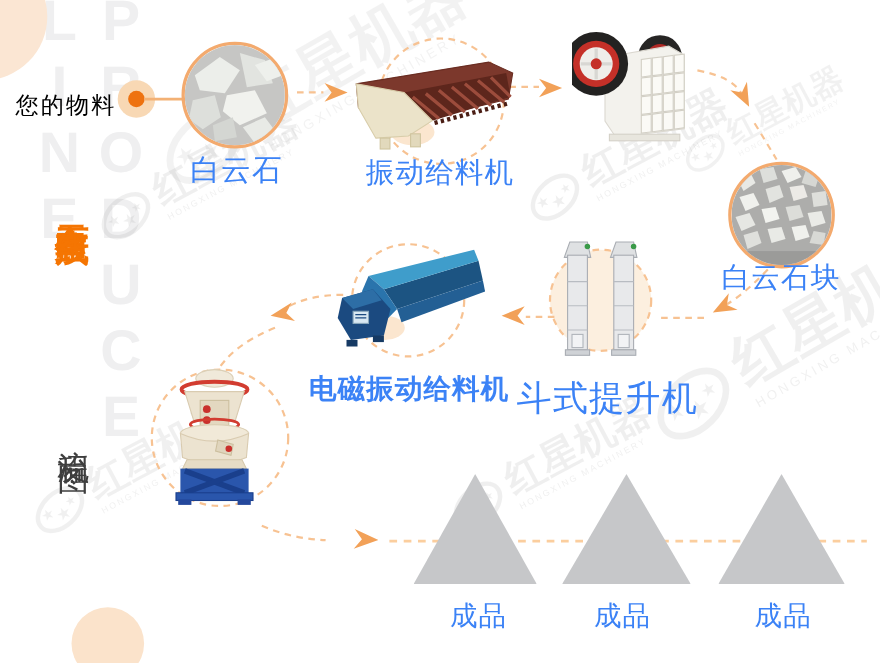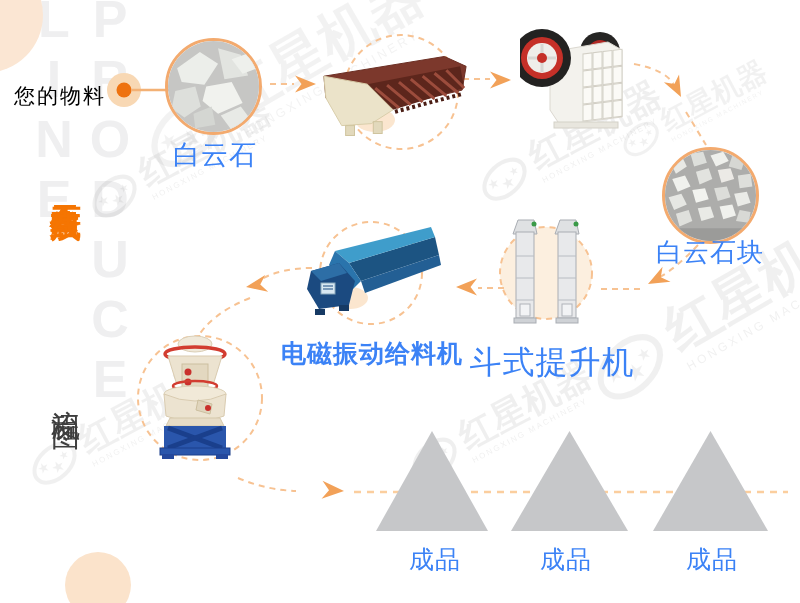--- a/index.html
+++ b/index.html
@@ -326,20 +326,21 @@
       <rect x="14" y="120" width="12" height="5" fill="#24489c"></rect>
         <rect x="68" y="120" width="12" height="5" fill="#24489c"></rect>
     </svg>
   </div>
 
   <div class="triangle" style="left:376px;top:431px;width:112px;height:100px;"></div>
   <div class="triangle" style="left:511px;top:431px;width:117px;height:100px;"></div>
   <div class="triangle" style="left:653px;top:431px;width:115px;height:100px;"></div>
 
   <div class="nlabel" style="left:135px;top:137px;width:160px;font-size:27px;">白云石</div>
+  <div class="nlabel" style="left:310px;top:139px;width:180px;">振动给料机</div>
   <div class="nlabel" style="left:630px;top:235px;width:160px;">白云石块</div>
   <div class="nlabel" style="left:467px;top:341px;width:170px;font-size:32px;">斗式提升机</div>
   <div class="nlabel" style="left:262px;top:337px;width:220px;font-size:25px;font-weight:bold;">电磁振动给料机</div>
   <div class="nlabel" style="left:385px;top:543px;width:100px;font-size:25px;">成品</div>
   <div class="nlabel" style="left:516px;top:543px;width:100px;font-size:25px;">成品</div>
   <div class="nlabel" style="left:662px;top:543px;width:100px;font-size:25px;">成品</div>
 
   <div id="material-callout">您的物料</div>
   <div id="sidebar-title">白云石生产线</div>
   <div id="sidebar-subtitle">流程图</div>

